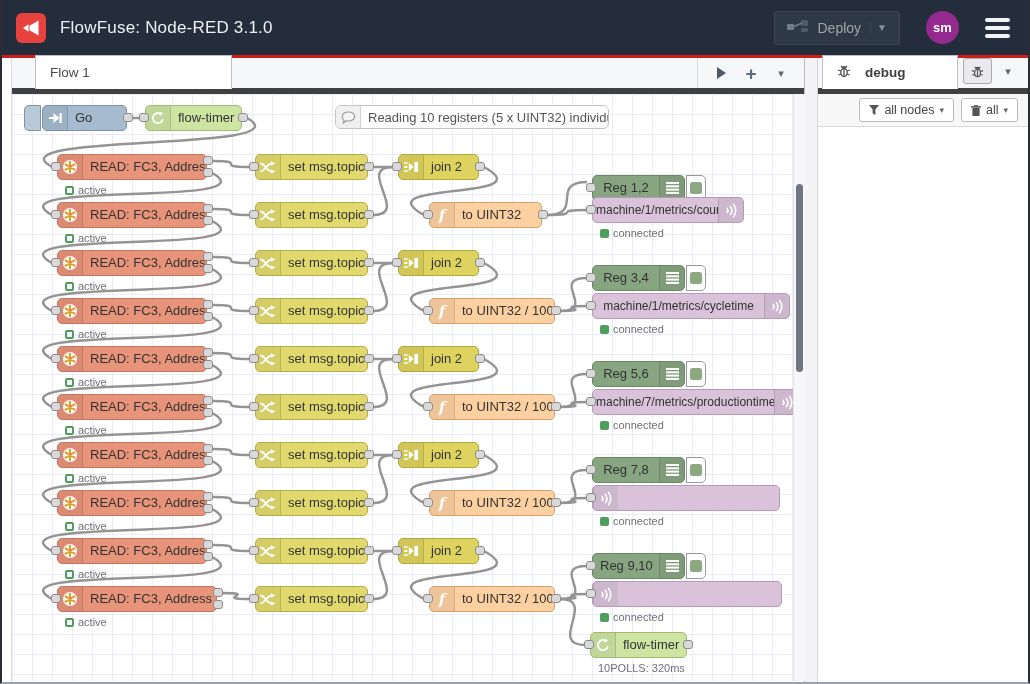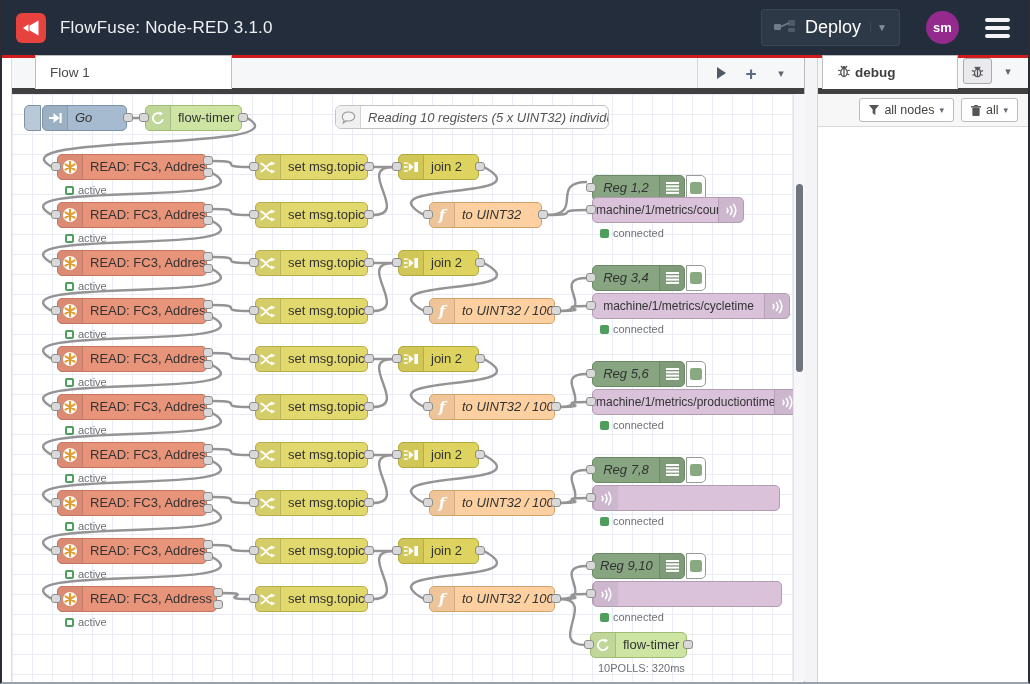--- a/index.html
+++ b/index.html
@@ -5,21 +5,21 @@
   * { margin:0; padding:0; box-sizing:border-box; }
   html,body { width:1030px; height:684px; overflow:hidden; font-family:"Liberation Sans",sans-serif; background:#fff; }
   #app { width:1030px; height:684px; display:flex; flex-direction:column; border-left:2px solid #2c2c34; border-right:2px solid #2c2c34; border-bottom:2px solid #9aa0ad; }
 
   
   #header { height:58px; background:#232d3b; border-bottom:3px solid #d11c1c; display:flex; align-items:center; padding:0 18px 0 14px; flex:none; }
   #logo { width:30px; height:30px; border-radius:6px; background:#e8423e; display:flex; align-items:center; justify-content:center; margin-right:14px; flex:none; }
   #title { color:#eef0f3; font-size:17px; letter-spacing:.2px; }
   #hspacer { flex:1; }
   #deploy { display:flex; align-items:center; gap:9px; background:#2e3947; border:1px solid #3d4754; border-radius:3px; padding:7px 12px; cursor:default; }
-  #deploy .dlabel { color:#ffffff; font-size:18px; }
+  #deploy .dlabel { color:#a3a3a3; font-size:14px; }
   #deploy .dcaret { color:#848d9a; font-size:10px; padding-left:6px; border-left:1px solid #3d4754; }
   #avatar { width:33px; height:33px; border-radius:50%; background:#942a8e; color:#fff; font-size:13px; font-weight:bold; display:flex; align-items:center; justify-content:center; margin-left:26px; }
   #burger { margin-left:26px; display:flex; flex-direction:column; gap:4px; }
   #burger span { display:block; width:25px; height:4px; background:#f3f4f6; border-radius:2px; }
 
   
   #workrow { flex:1; display:flex; min-height:0; }
   #palette { width:10px; background:#fff; border-right:1px solid #ddd; flex:none; }
   #editor { width:793px; flex:none; display:flex; flex-direction:column; border-right:1px solid #bbb; min-height:0; }
   #splitter { width:13px; background:#f4f4f7; flex:none; border-right:1px solid #d4d4da; }
@@ -42,21 +42,21 @@
   #wires { position:absolute; inset:0; }
   #wires path { fill:none; stroke:#949494; stroke-width:2.4px; }
   #vscroll-track { position:absolute; right:0; top:0; width:12px; height:100%; background:#f7f7f9; border-left:1px solid #e4e4ea; }
   #vscroll-thumb { position:absolute; right:2px; top:90px; width:7px; height:188px; border-radius:4px; background:#6f7680; }
 
   .node { position:absolute; display:flex; align-items:stretch; height:26px; font-size:13px; }
   .nbody { flex:1; display:flex; align-items:stretch; border:1px solid var(--bd); border-radius:5px; background:var(--bg); overflow:hidden; min-width:0; }
   .nicon { width:25px; flex:none; background:rgba(0,0,0,.055); border-right:1px solid rgba(0,0,0,.12); display:flex; align-items:center; justify-content:center; }
   .nicon.right { border-right:none; border-left:1px solid rgba(0,0,0,.12); }
   .nlabel { flex:1; padding:0 7px; line-height:24px; color:#333; white-space:nowrap; overflow:hidden; }
-  .nlabel.it { font-style:italic; }
+  .nlabel.it { }
   .nlabel.ctr { text-align:center; }
   .nlabel.sm { font-size:12px; padding:0 3px; }
   .ff { font-family:"DejaVu Serif",serif; font-style:italic; font-weight:bold; color:#fff; font-size:15px; }
 
   .n-inject { --bg:#a6bbcf; --bd:#7d92a6; }
   .n-timer  { --bg:#cde4a3; --bd:#9fbd72; }
   .n-read   { --bg:#e8947a; --bd:#c4765e; }
   .n-change { --bg:#e2d96e; --bd:#b6ad45; }
   .n-join   { --bg:#ddd35e; --bd:#b1a83e; }
   .n-func   { --bg:#fdd0a2; --bd:#d3a26b; }
@@ -74,21 +74,21 @@
   .port { position:absolute; width:10px; height:9px; background:#d9d9d9; border:1px solid #8c8c8c; border-radius:3px; }
   .port.in { left:-6px; }
   .port.out { right:-6px; }
 
   .nstatus { position:absolute; top:30px; left:8px; display:flex; align-items:center; gap:4px; font-size:11px; color:#6e7076; white-space:nowrap; }
   .stshape { width:9px; height:9px; border-radius:2px; flex:none; }
   .st-ring { border:2px solid #4e9f5e; background:transparent; }
   .st-dot  { border:2px solid #4e9f5e; background:#4e9f5e; }
 
   
-  #dbgtab { margin-left:4px; width:136px; gap:4px; font-weight:600; color:#3f3f3f; }
+  #dbgtab { margin-left:4px; width:136px; gap:14px; font-weight:600; color:#3f3f3f; }
   #sidebtns { margin-left:auto; display:flex; align-items:center; gap:6px; padding:0 10px 4px 0; }
   #bugbtn { width:29px; height:26px; background:#e9e9ee; border:1px solid #aaa; border-radius:3px; display:flex; align-items:center; justify-content:center; }
   #sb-toolbar { height:33px; background:#f7f7f8; border-bottom:1px solid #d9d9de; display:flex; align-items:center; justify-content:flex-end; gap:7px; padding:0 10px; flex:none; }
   .sbtn { height:24px; background:#fff; border:1px solid #bbb; border-radius:3px; display:flex; align-items:center; gap:5px; padding:0 9px; font-size:12.5px; color:#444; }
   .sbtn .caret { font-size:9px; }
   #sb-content { flex:1; background:#fff; }
 </style>
 </head>
 <body>
 
@@ -870,21 +870,21 @@
                 </span>
               </div>
               <span class="port in" style="top: 8px;"></span>
               <div class="nstatus">
                 <span class="stshape st-dot"></span>
                 <span>connected</span>
               </div>
             </div>
             <div class="node n-mqtt" style="left: 580px; top: 295px; width: 208px;">
               <div class="nbody">
-                <span class="nlabel ctr sm">machine/1/metrics/productiontime</span>
+                <span class="nlabel ctr sm">machine/7/metrics/productiontime</span>
                 <span class="nicon right">
                   <svg width="13" height="15" viewBox="0 0 13 15">
                     <g fill="none" stroke="#fff" stroke-width="1.6" stroke-linecap="round">
                       <path d="M2.2 5.4a3.6 3.6 0 0 1 0 4.2"></path>
                       <path d="M5.4 3.4a7 7 0 0 1 0 8.2"></path>
                       <path d="M8.6 1.4a10.6 10.6 0 0 1 0 12.2"></path>
                     </g>
                   </svg>
                 </span>
               </div>

